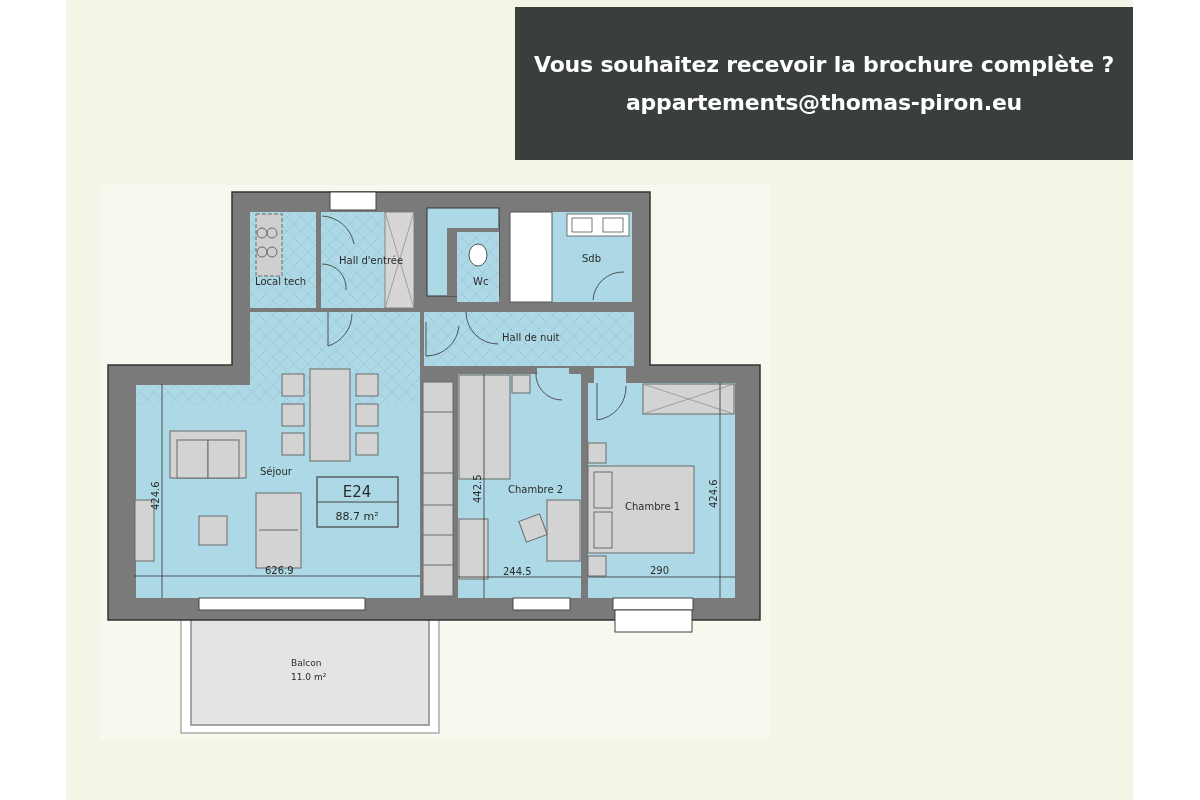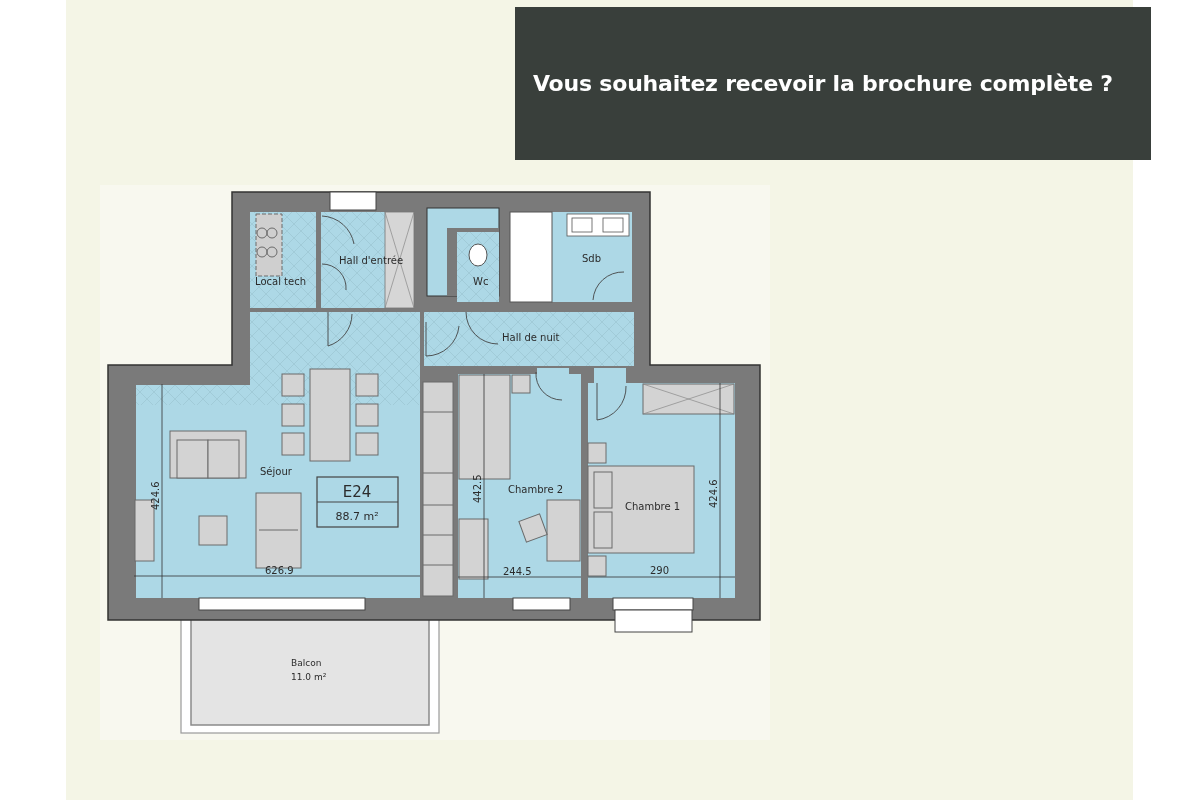--- a/index.html
+++ b/index.html
@@ -1,33 +1,34 @@
 <!DOCTYPE html>
 <html><head>
 <meta charset="utf-8">
 <style>
   html, body { margin:0; padding:0; }
   body { width:1200px; height:800px; background:#ffffff; position:relative; overflow:hidden; font-family:"DejaVu Sans", sans-serif; }
   .panel { position:absolute; left:66px; top:0; width:1067px; height:800px; background:#f4f5e6; }
   .plan-bg { position:absolute; left:100px; top:185px; width:670px; height:555px; background:#f8f8ef; }
   .banner { position:absolute; left:515px; top:7px; width:618px; height:153px; background:#393f3b;
-            color:#ffffff; font-weight:bold; font-size:22px; line-height:38px; 
-            display:flex; flex-direction:column; justify-content:center; font-family:"DejaVu Sans", sans-serif; letter-spacing:-0.2px;padding-left:18px; }
+            color:#ffffff; font-weight:bold; font-size:22px; line-height:38px; text-align:center;
+            display:flex; flex-direction:column; justify-content:center; font-family:"DejaVu Sans", sans-serif; letter-spacing:-0.2px; }
   .banner span { display:block; white-space:nowrap; }
   svg.plan { position:absolute; left:0; top:0; width:1200px; height:800px; }
   .lbl { font-family:"DejaVu Sans", sans-serif; fill:#2b2b2b; }
 </style>
 </head>
 <body>
 
 <div class="panel"></div>
 <div class="plan-bg"></div>
 
 <div class="banner">
   <span>Vous souhaitez recevoir la brochure complète ?</span>
+  <span>appartements@thomas-piron.eu</span>
 </div>
 
 <svg class="plan" viewBox="0 0 1200 800" xmlns="http://www.w3.org/2000/svg">
   <defs>
     <pattern id="hatch" width="14" height="14" patternUnits="userSpaceOnUse">
       <rect width="14" height="14" fill="#add8e6"></rect>
       <path d="M0 0L14 14M14 0L0 14" stroke="#9cc6d3" stroke-width="0.7"></path>
     </pattern>
   </defs>
 

